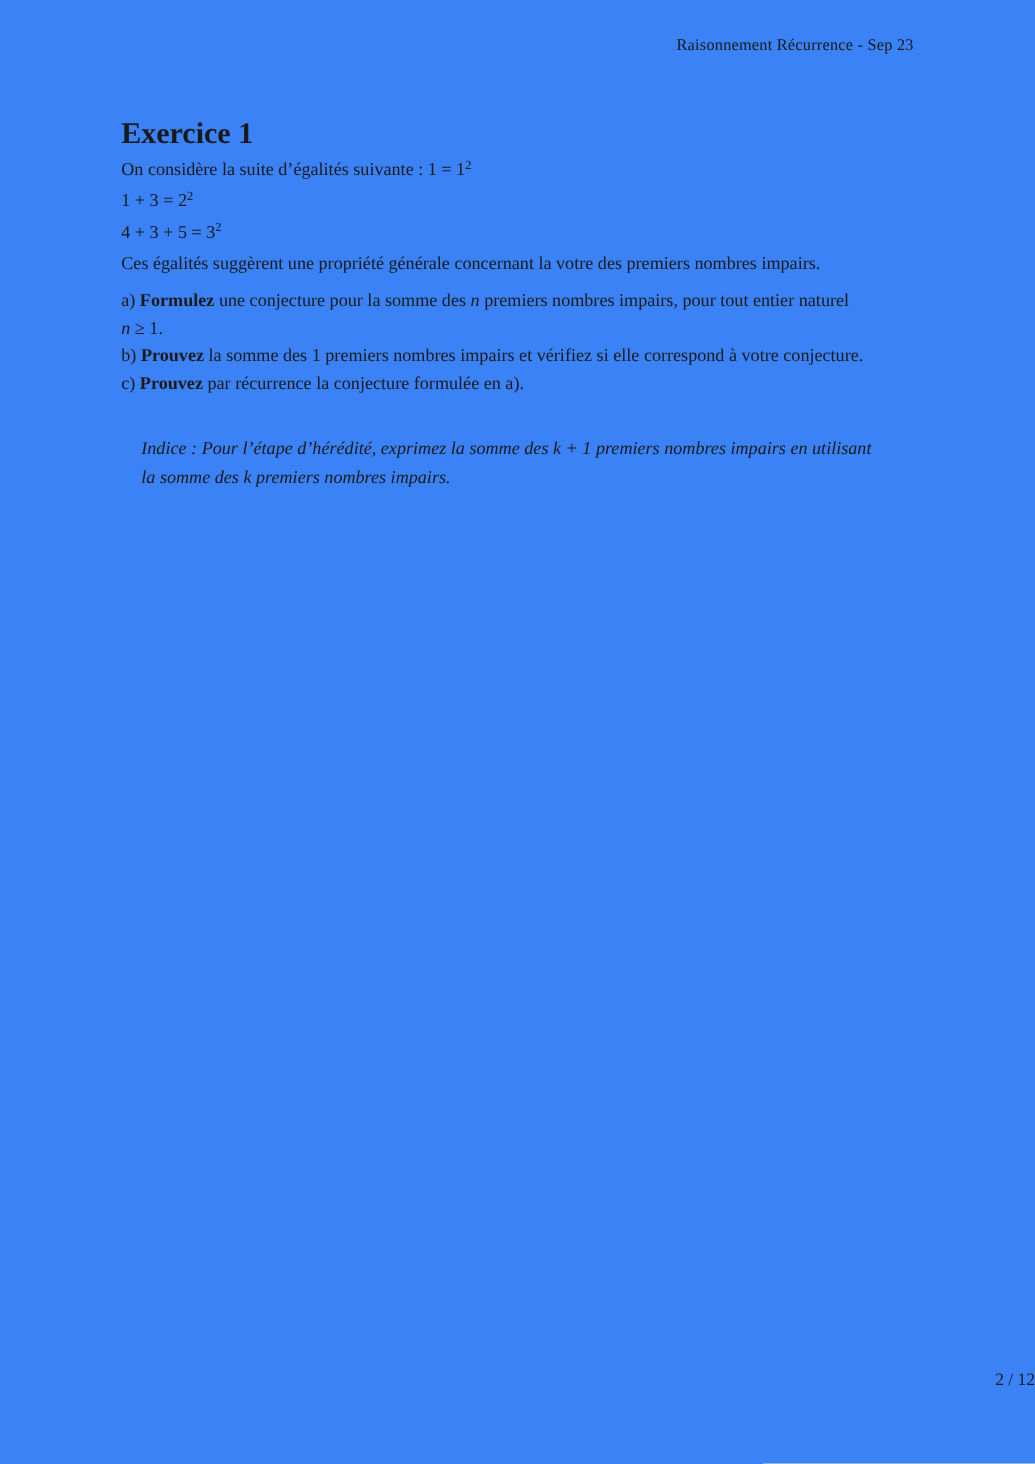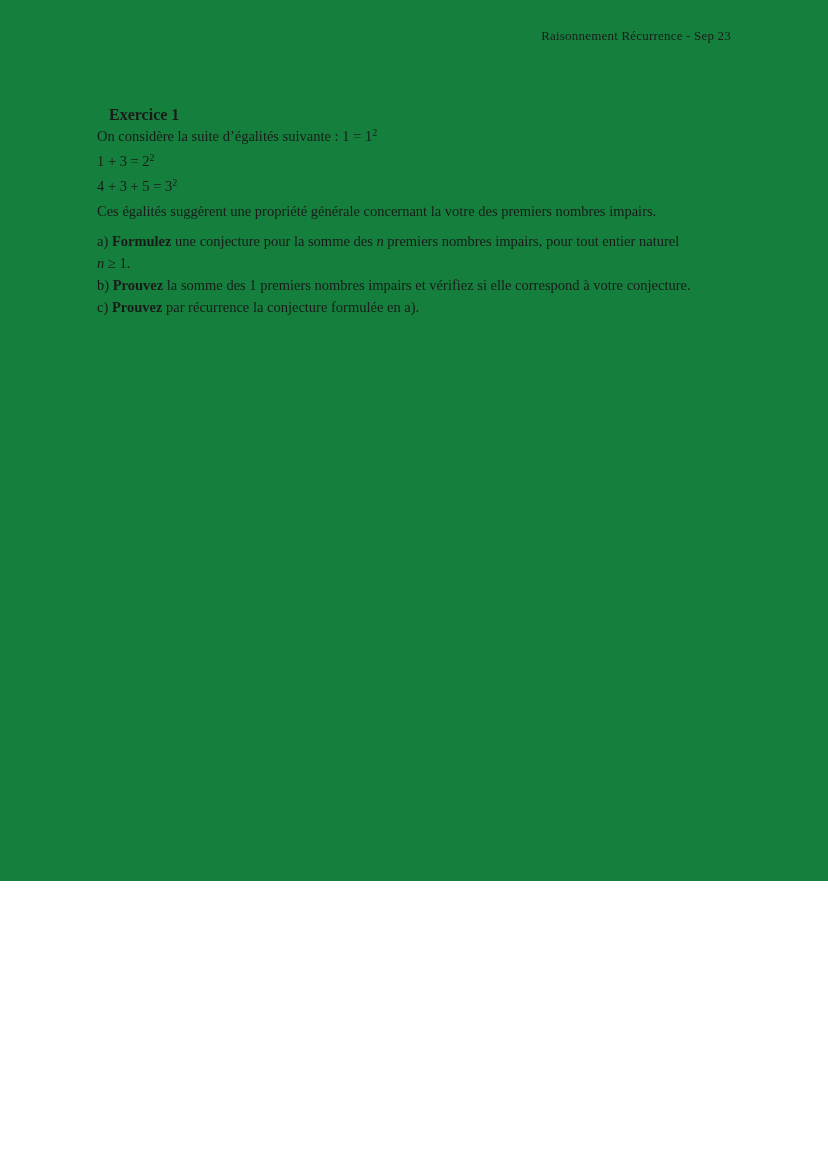--- a/index.html
+++ b/index.html
@@ -1,39 +1,39 @@
 <!DOCTYPE html>
 <html><head>
 <meta charset="utf-8">
 <style>
   html, body { margin: 0; padding: 0; background: #ffffff; }
   .page {
     position: relative;
     width: 828px;
-    height: 881px;
-    background: #15803d;
+    height: 1171px;
+    background: #3b82f6;
     color: #1a1a1a;
     font-family: "Liberation Serif", serif;
     overflow: hidden;
   }
   .header {
     position: absolute;
     top: 28px;
     left: 0;
     right: 97px;
     text-align: right;
     font-size: 13px;
     letter-spacing: 0.2px;
   }
   .title {
     position: absolute;
     left: 97px;
     top: 94px;
-    margin: 12px;
-    font-size: 16px;
+    margin: 0;
+    font-size: 24px;
     font-weight: 700;
   }
   .seq-block {
     position: absolute;
     left: 97px;
     top: 124px;
     width: 665px;
     font-size: 14.5px;
     line-height: 25px;
   }
@@ -89,18 +89,22 @@
     <div class="line">Ces égalités suggèrent une propriété générale concernant la votre des premiers nombres impairs.</div>
   </div>
 
   <div class="questions-block">
     <div class="line"><span>a) </span><span class="bold-verb">Formulez</span><span> une conjecture pour la somme des </span><span class="math">n</span><span> premiers nombres impairs, pour tout entier naturel</span></div>
     <div class="line"><span class="math">n</span><span> ≥ 1.</span></div>
     <div class="line"><span>b) </span><span class="bold-verb">Prouvez</span><span> la somme des 1 premiers nombres impairs et vérifiez si elle correspond à votre conjecture.</span></div>
     <div class="line"><span>c) </span><span class="bold-verb">Prouvez</span><span> par récurrence la conjecture formulée en a).</span></div>
   </div>
 
+  <div class="hint-block">
+    <div class="line">Indice : Pour l’étape d’hérédité, exprimez la somme des k + 1 premiers nombres impairs en utilisant</div>
+    <div class="line">la somme des k premiers nombres impairs.</div>
+  </div>
 
   <div class="footer">
     <span>2 / 12</span>
   </div>
 
 </div>
 
 </body></html>

